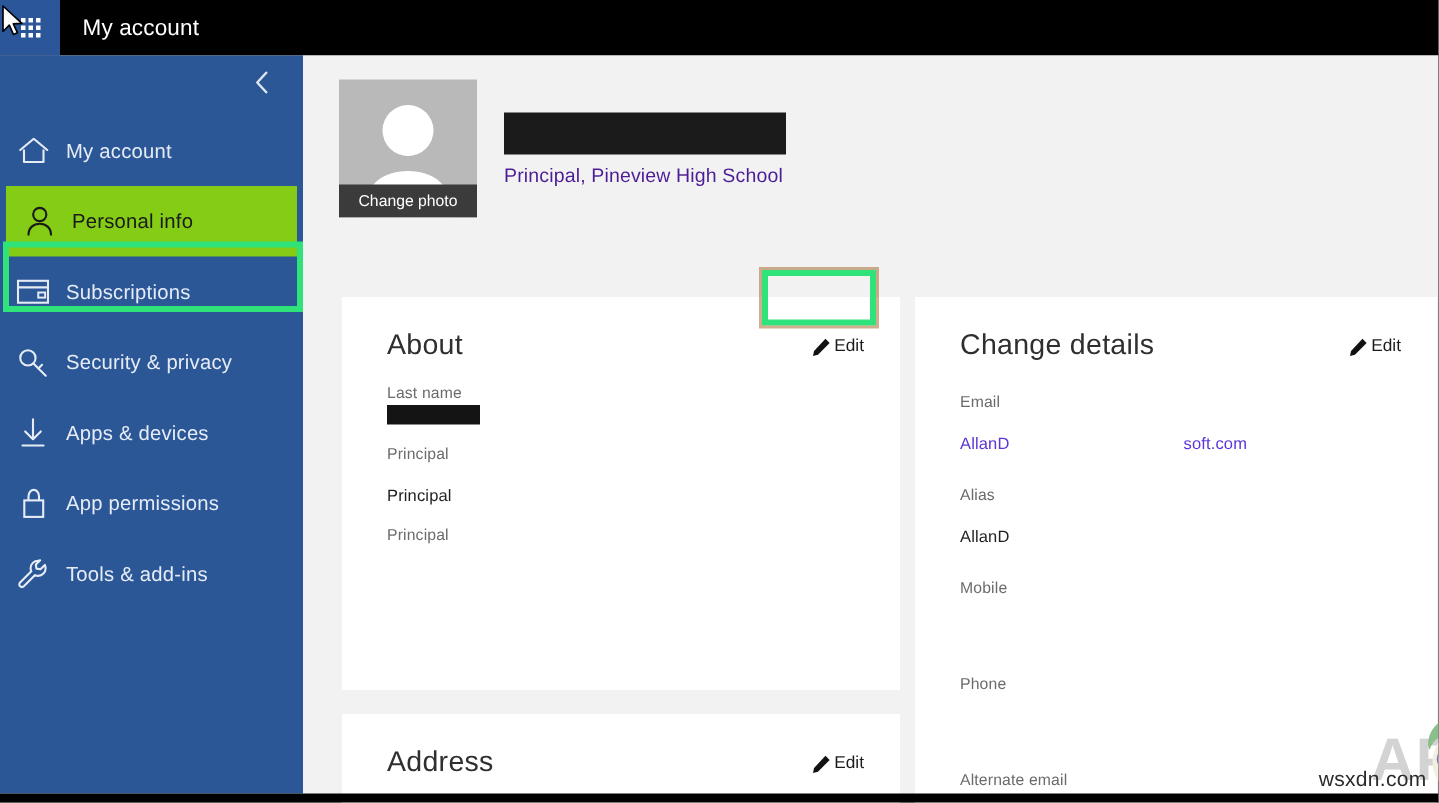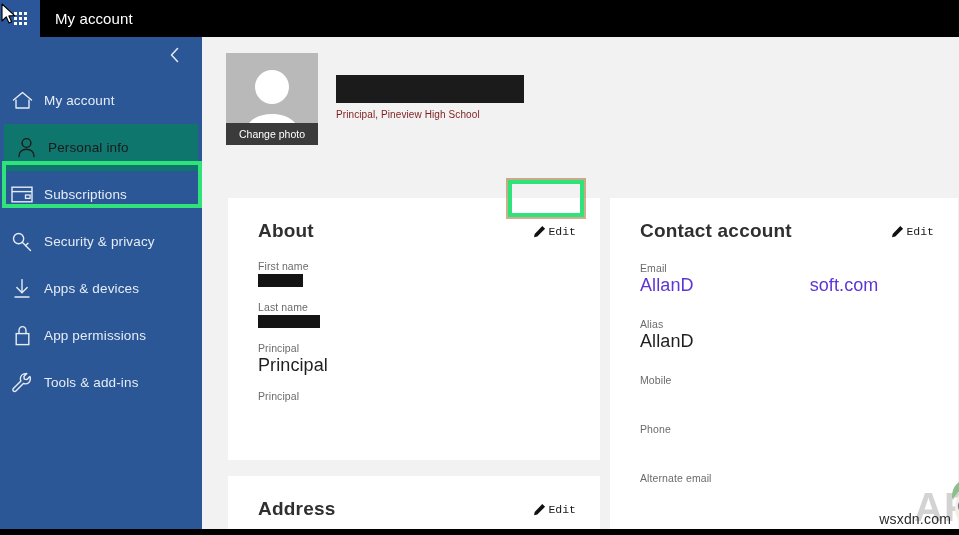--- a/index.html
+++ b/index.html
@@ -68,21 +68,21 @@
     color: #e6ecf5;
     font-size: 13.5px;
     cursor: pointer;
   }
   .nav-item .nav-icon {
     width: 44px; min-width: 44px;
     display: flex; align-items: center; justify-content: center;
   }
   .nav-item .nav-label { letter-spacing: .15px; }
   .nav-item.active {
-    background: #0f766e;
+    background: #84cc16;
     color: #1a1a1a;
     margin: 0 4px;
   }
   
   .nav-annot {
     position: absolute;
     left: 2px; top: 124px;
     width: 200px; height: 47px;
     border: 4px solid #2fe37a;
     box-sizing: border-box;
@@ -123,54 +123,53 @@
   .profile-text {
     margin-left: 18px;
     padding-top: 22px;
   }
   .name-redact {
     width: 188px; height: 28px;
     background: #1b1b1b;
   }
   .profile-sub {
     margin-top: 6px;
-    font-size: 10px; color: #7f1d1d;
+    font-size: 13px; color: #4c1d95;
     letter-spacing: .1px;
   }
 
   
   .card {
     position: absolute;
     background: #ffffff;
   }
   .card-about   { left: 26px;  top: 161px; width: 372px; height: 262px; }
   .card-address { left: 26px;  top: 439px; width: 372px; height: 90px; }
   .card-contact { left: 408px; top: 161px; width: 348px; height: 368px; }
 
   .card-head {
     position: relative;
     padding: 22px 20px 0 30px;
     display: flex; align-items: center; justify-content: space-between;
   }
   .card-title {
-    font-size: 19px; color: #2f2f2f; font-weight: 700;
+    font-size: 19px; color: #2f2f2f; font-weight: 400;
     letter-spacing: .2px;
   }
   .edit-btn {
     display: flex; align-items: center; gap: 2px;
     font-size: 11.5px; color: #1b1b1b;
     cursor: pointer;
     padding: 3px 4px;
-    font-family: Liberation Mono, monospace;
   }
   .edit-btn .pencil { display: block; }
 
   .field { padding: 0 30px; margin-top: 14px; }
   .field-label { font-size: 10.5px; color: #6b6b6b; letter-spacing: .1px; }
-  .field-value { font-size: 18px; color: #1f1f1f; margin-top: 1px; letter-spacing: .1px; }
+  .field-value { font-size: 11px; color: #1f1f1f; margin-top: 16px; letter-spacing: .1px; }
   .field-value.empty { height: 14px; }
   .field-value.link { color: #5d34d6; }
   .redact-bar { background: #141414; height: 13px; margin-top: 2px; }
   .redact-first { width: 45px; }
   .redact-last { width: 62px; }
 
   .email-row { display: flex; }
   .email-gap { width: 116px; }
 
   .about-f1 { margin-top: 18px; }
@@ -354,24 +353,20 @@
       <div class="card-head">
         <div class="card-title">About</div>
         <div class="edit-btn">
           <svg class="pencil" width="13" height="13" viewBox="0 0 13 13">
             <path d="M9.3 0.9 L12.1 3.7 L4.3 11.5 L1 12.3 L1.7 9 Z" fill="#111111"></path>
           </svg>
           <span>Edit</span>
         </div>
       </div>
 
-      <div class="field about-f1">
-        <div class="field-label">First name</div>
-        <div class="redact-bar redact-first"></div>
-      </div>
       <div class="field">
         <div class="field-label">Last name</div>
         <div class="redact-bar redact-last"></div>
       </div>
       <div class="field">
         <div class="field-label">Principal</div>
         <div class="field-value">Principal</div>
       </div>
       <div class="field">
         <div class="field-label">Principal</div>
@@ -386,21 +381,21 @@
             <path d="M9.3 0.9 L12.1 3.7 L4.3 11.5 L1 12.3 L1.7 9 Z" fill="#111111"></path>
           </svg>
           <span>Edit</span>
         </div>
       </div>
 
     </div>
 
     <div class="card card-contact">
       <div class="card-head">
-        <div class="card-title">Contact account</div>
+        <div class="card-title">Change details</div>
         <div class="edit-btn">
           <svg class="pencil" width="13" height="13" viewBox="0 0 13 13">
             <path d="M9.3 0.9 L12.1 3.7 L4.3 11.5 L1 12.3 L1.7 9 Z" fill="#111111"></path>
           </svg>
           <span>Edit</span>
         </div>
       </div>
 
       <div class="field contact-f1">
         <div class="field-label">Email</div>

